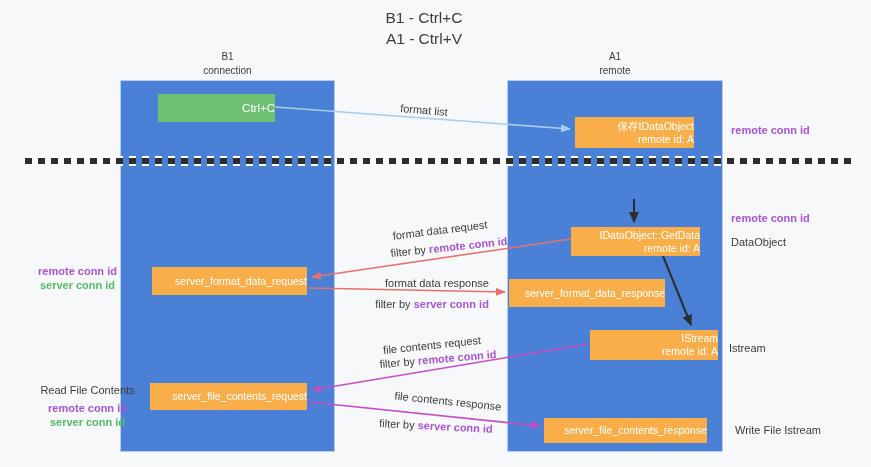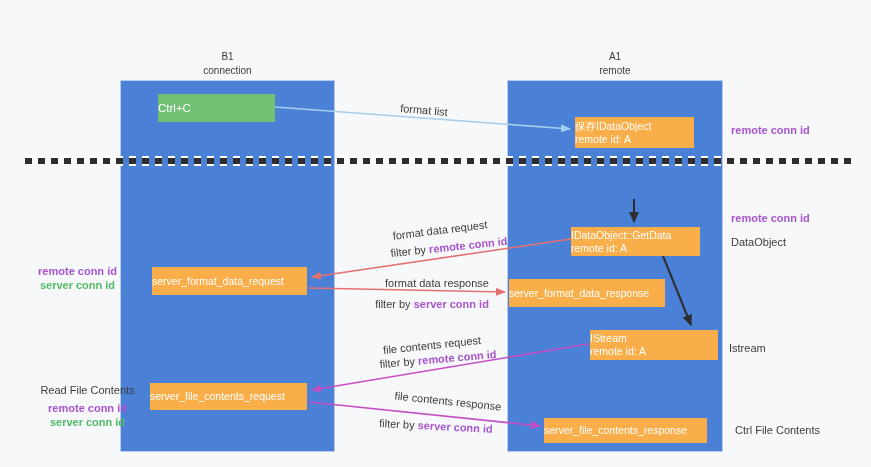--- a/index.html
+++ b/index.html
@@ -24,21 +24,21 @@
   .dash-line{stroke:#2d2d2d;stroke-width:6;stroke-dasharray:7 6;}
   .s-lblue{stroke:var(--arrow_blue,#a5cdee);stroke-width:1.6;}
   .s-red{stroke:var(--arrow_red,#e57070);stroke-width:1.6;}
   .s-magenta{stroke:var(--arrow_magenta,#c44fc4);stroke-width:1.6;}
   .s-black{stroke:var(--arrow_black,#2d2d2d);stroke-width:2;}
   .f-lblue{fill:var(--arrow_blue,#a5cdee);}
   .f-red{fill:var(--arrow_red,#e57070);}
   .f-magenta{fill:var(--arrow_magenta,#c44fc4);}
   .f-black{fill:var(--arrow_black,#2d2d2d);}
 
-  .box{position:absolute;display:flex;flex-direction:column;align-items:flex-start;
+  .box{position:absolute;display:flex;flex-direction:column;align-items:flex-end;
     justify-content:center;color:#fff;font-size:10.5px;line-height:13px;
     text-align:center;box-sizing:border-box;white-space:nowrap;}
   .box.orange{background:var(--box_orange,#f9ae4a);}
   .box.green{background:var(--box_green,#70c074);font-size:11.5px;}
 
   #box-ctrl-c{left:158px;top:94px;width:117px;height:28px;}
   #box-save{left:575px;top:117px;width:119px;height:31px;}
   #box-ctrl-v{left:575px;top:173px;width:119px;height:25px;}
   #box-getdata{left:571px;top:227px;width:129px;height:29px;}
   #box-format-req{left:152px;top:267px;width:155px;height:28px;}
@@ -73,20 +73,24 @@
   #al-fcreq{left:432px;top:345px;--r:-6deg;}
   #al-filter3{left:438px;top:359px;--r:-5deg;}
   #al-fcres{left:448px;top:401px;--r:6deg;}
   #al-filter4{left:436px;top:426px;--r:3deg;}
 </style>
 </head>
 <body>
 
 <div class="canvas">
 
+  <div class="title">
+    <div>B1 - Ctrl+C</div>
+    <div>A1 - Ctrl+V</div>
+  </div>
 
   <div class="lane-header lh-left">
     <div>B1</div>
     <div>connection</div>
   </div>
   <div class="lane-header lh-right">
     <div>A1</div>
     <div>remote</div>
   </div>
 
@@ -154,21 +158,21 @@
   </div>
 
   <div class="box orange" id="box-file-req">
     <span>server_file_contents_request</span>
   </div>
 
   <div class="slabel purple" id="lbl-remote-top">remote conn id</div>
   <div class="slabel purple" id="lbl-remote-mid">remote conn id</div>
   <div class="slabel dark" id="lbl-dataobject">DataObject</div>
   <div class="slabel dark" id="lbl-istream">Istream</div>
-  <div class="slabel dark" id="lbl-write">Ctrl File Contents</div>
+  <div class="slabel dark" id="lbl-write">Write File Istream</div>
 
   <div class="lstack" id="lstack-1">
     <div class="purple">remote conn id</div>
     <div class="greenlbl">server conn id</div>
   </div>
 
   <div class="lstack" id="lstack-2">
     <div class="dark">Read File Contents</div>
     <div class="purple gap">remote conn id</div>
     <div class="greenlbl">server conn id</div>

